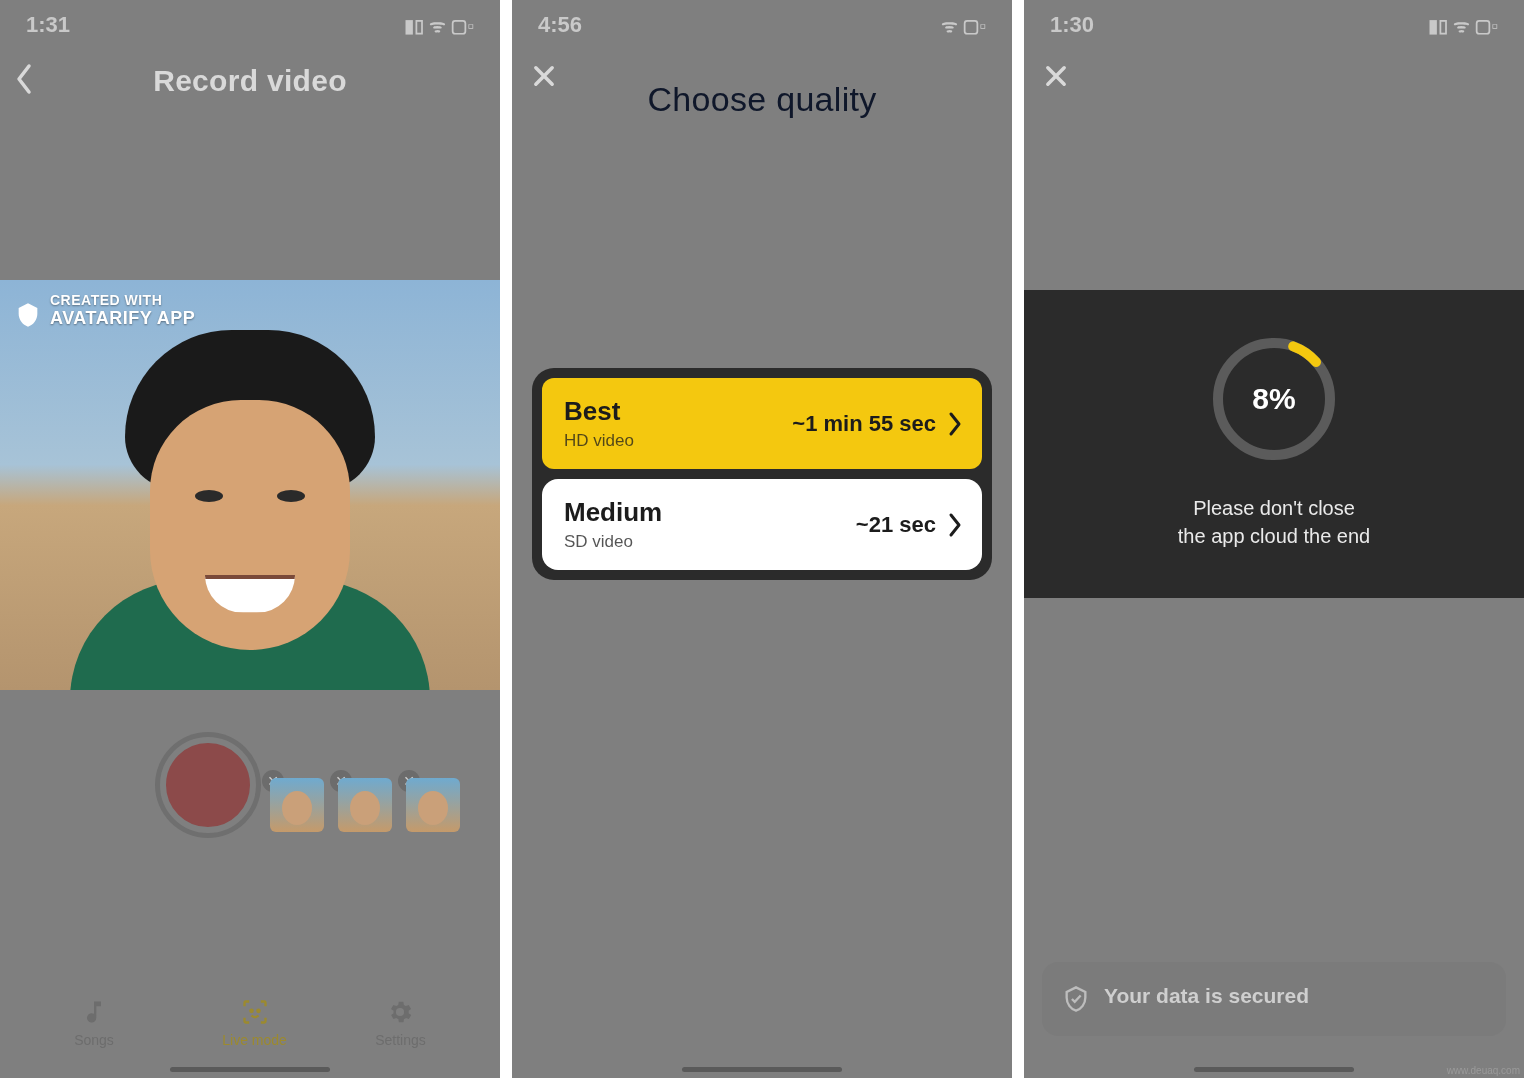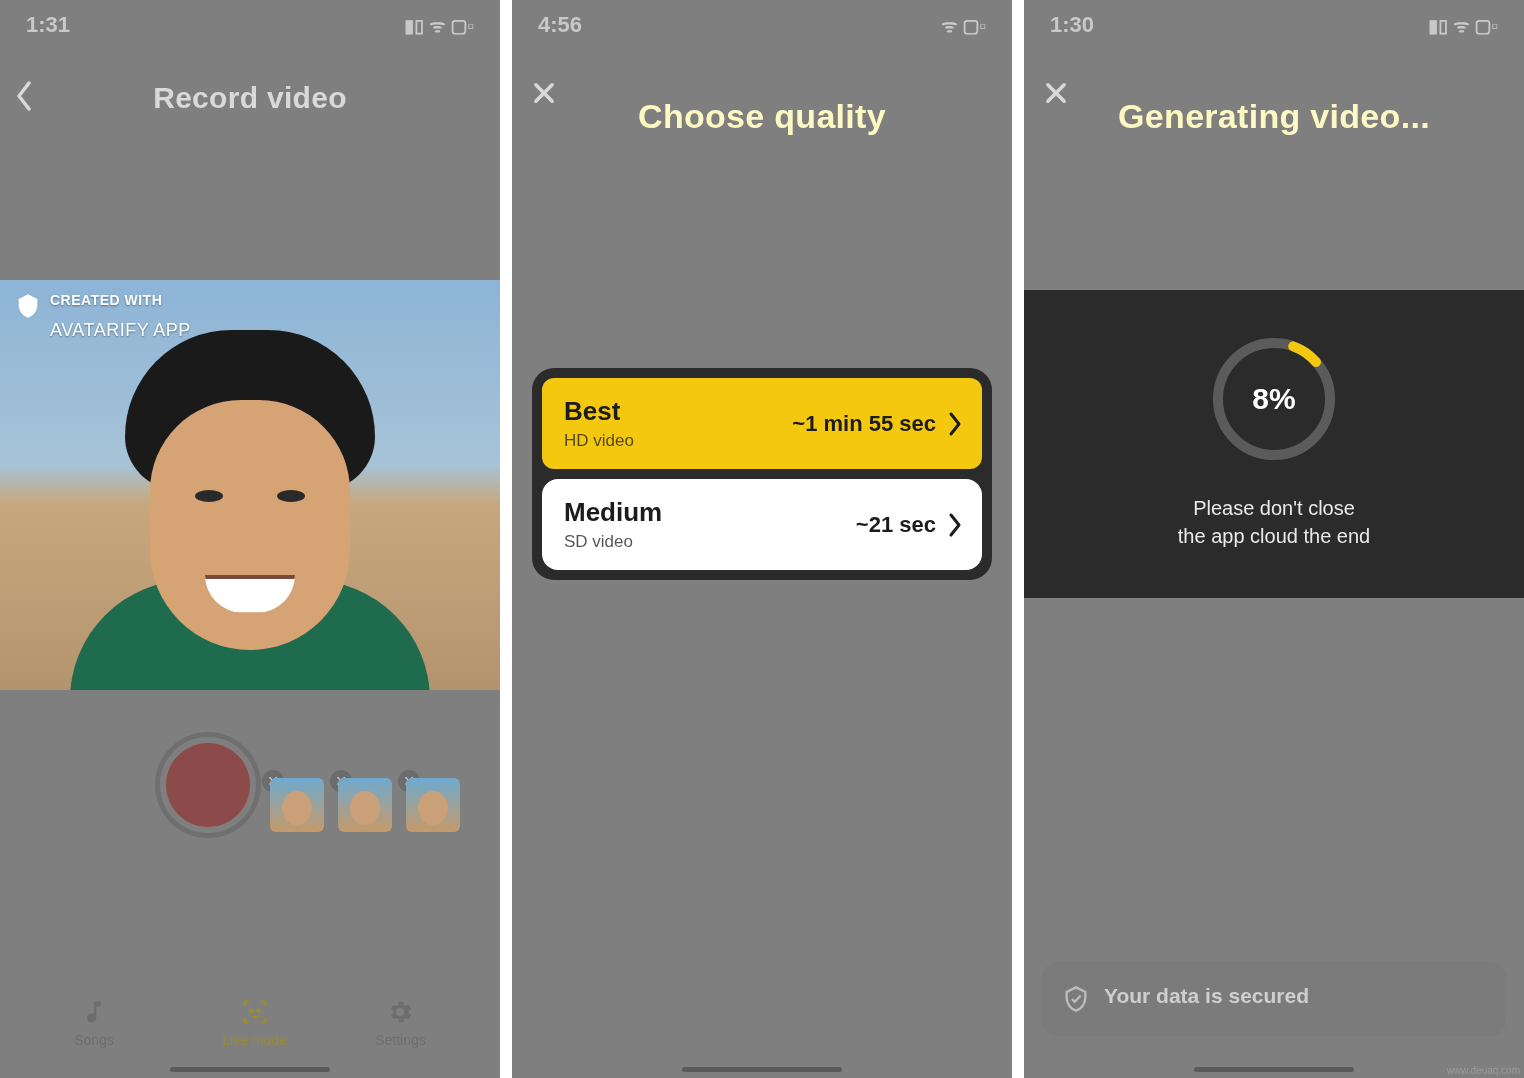--- a/index.html
+++ b/index.html
@@ -4,31 +4,31 @@
 <style>
   * { box-sizing: border-box; margin: 0; padding: 0; }
   html, body { width: 1524px; height: 1078px; background: #fff; font-family: -apple-system, Helvetica, Arial, sans-serif; }
   .stage { display: flex; width: 1524px; height: 1078px; gap: 12px; padding: 0; }
   .phone { position: relative; flex: 1 1 0; background: #7f7f7f; border-radius: 0; overflow: hidden; height: 100%; }
   
   .statusbar { position: absolute; top: 0; left: 0; right: 0; height: 50px; display: flex; justify-content: space-between; align-items: center; padding: 0 26px; color: #f2f2f2; font-size: 22px; font-weight: 600; }
   .status-right { display: flex; gap: 8px; align-items: center; font-size: 18px; }
   .dim .statusbar { color: #c9c9c9; gap: 32px; }
   
-  .header { position: absolute; top: 63px; left: 0; right: 0; height: 70px; display: flex; align-items: center; justify-content: center; }
+  .header { position: absolute; top: 46px; left: 0; right: 0; height: 70px; display: flex; align-items: center; justify-content: center; }
   .header .back { position: absolute; left: 14px; top: 16px; color: #d9d9d9; }
   .header .close { position: absolute; left: 18px; top: 16px; color: #d9d9d9; }
   .header-title { color: #d9d9d9; font-size: 30px; font-weight: 600; letter-spacing: 0.3px; }
-  .screen2 .header-title, .screen3 .header-title { font-size: 34px; font-weight: 700; margin-top: 36px; color: #fef9c3; }
+  .screen2 .header-title, .screen3 .header-title { font-size: 34px; font-weight: 400; margin-top: 36px; color: #0f172a; }
   
   .camera-frame { position: absolute; top: 280px; left: 0; right: 0; height: 410px; background: linear-gradient(to bottom, #8db4d6 0%, #a7c3d7 45%, #c7a77c 55%, #b4946e 100%); overflow: hidden; }
-  .watermark { position: absolute; top: 12px; left: 14px; display: flex; align-items: flex-start; gap: 8px; color: #fff; text-shadow: 0 1px 2px rgba(0,0,0,.4); }
+  .watermark { position: absolute; top: 12px; left: 14px; display: flex; align-items: flex-end; gap: 8px; color: #fff; text-shadow: 0 1px 2px rgba(0,0,0,.4); }
   .wm-lines { display: flex; flex-direction: column; }
   .wm-line1 { font-size: 14px; font-weight: 700; letter-spacing: 0.5px; }
-  .wm-line2 { font-size: 18px; font-weight: 400; letter-spacing: 0.5px; margin-top: 12px; }
+  .wm-line2 { font-size: 18px; font-weight: 700; letter-spacing: 0.5px; }
   .face { position: absolute; left: 50%; top: 56%; transform: translate(-50%, -50%); width: 300px; height: 360px; }
   .hair { position: absolute; left: 50%; top: 0; transform: translateX(-50%); width: 250px; height: 160px; background: #1a1a1a; border-radius: 120px 120px 60px 60px; }
   .skin { position: absolute; left: 50%; top: 70px; transform: translateX(-50%); width: 200px; height: 250px; background: #d6a374; border-radius: 100px 100px 110px 110px; }
   .eye { position: absolute; top: 160px; width: 28px; height: 12px; background: #2a2a2a; border-radius: 50%; }
   .eye.l { left: 95px; } .eye.r { right: 95px; }
   .mouth { position: absolute; top: 245px; left: 50%; transform: translateX(-50%); width: 90px; height: 38px; background: #fff; border-radius: 0 0 45px 45px; border-top: 4px solid #7a4a3a; }
   .shirt { position: absolute; bottom: -30px; left: 50%; transform: translateX(-50%); width: 360px; height: 140px; background: #1f6b4e; border-radius: 120px 120px 0 0; }
   .neck { position: absolute; bottom: 80px; left: 50%; transform: translateX(-50%); width: 100px; height: 80px; background: #d6a374; border-radius: 0 0 50px 50px; }
   
   .record-row { position: absolute; left: 0; right: 0; top: 720px; height: 130px; display: flex; align-items: center; padding-left: 160px; gap: 14px; }
@@ -199,21 +199,20 @@
     <div class="statusbar">
       <span>1:30</span>
       <span class="status-right">▮▯  ᯤ  ▢▫</span>
     </div>
     <div class="header">
       <span class="close">
         <svg width="28" height="28" viewBox="0 0 24 24">
             <path d="M5 5 L19 19 M19 5 L5 19" stroke="currentColor" stroke-width="3" stroke-linecap="round"></path>
           </svg>
       </span>
-      <div class="header-title">Generating video...</div>
     </div>
 
     <div class="gen-panel">
       <div class="ring-wrap">
         <svg width="130" height="130" viewBox="0 0 130 130">
           <circle cx="65" cy="65" r="56" stroke="#5b5b5b" stroke-width="10" fill="none"></circle>
           <circle cx="65" cy="65" r="56" stroke="#f4c80f" stroke-width="10" fill="none" stroke-linecap="round" stroke-dasharray="352" stroke-dashoffset="324" transform="rotate(-70 65 65)"></circle>
         </svg>
         <div class="ring-text">8%</div>
       </div>

